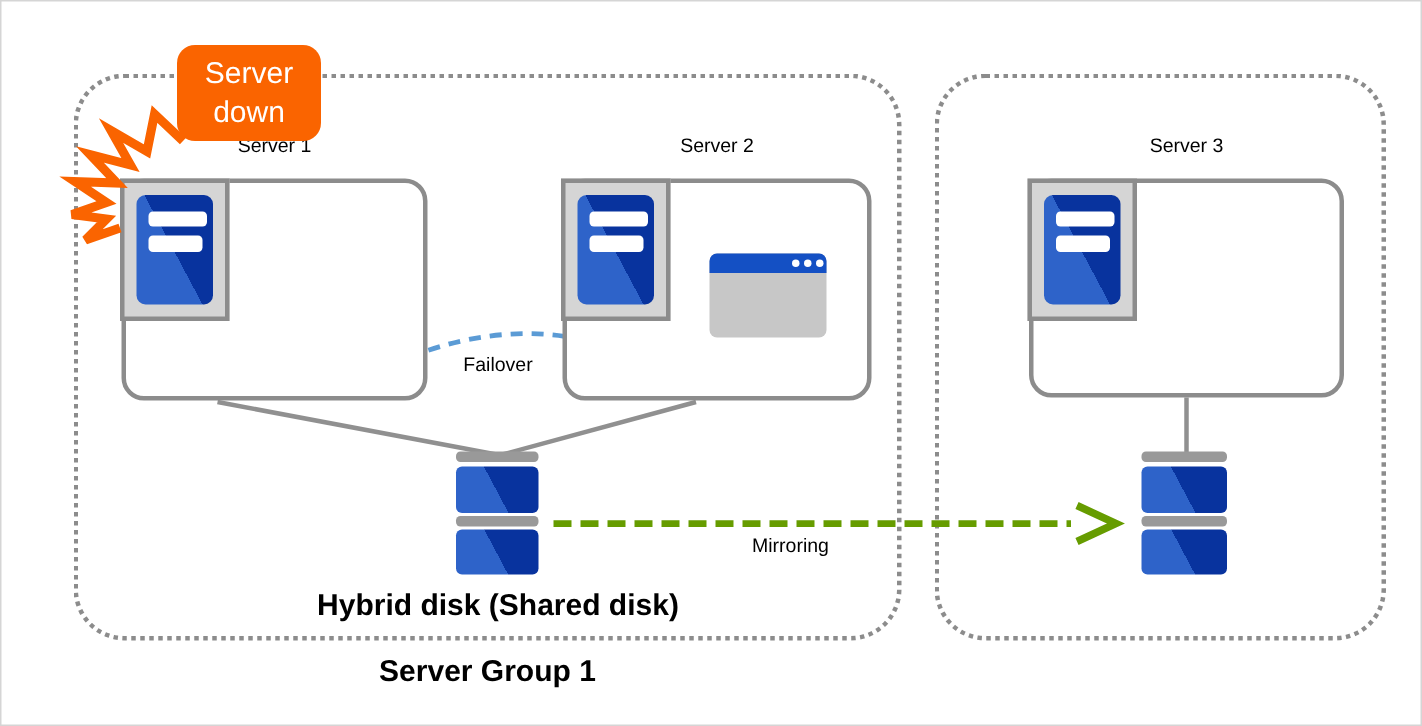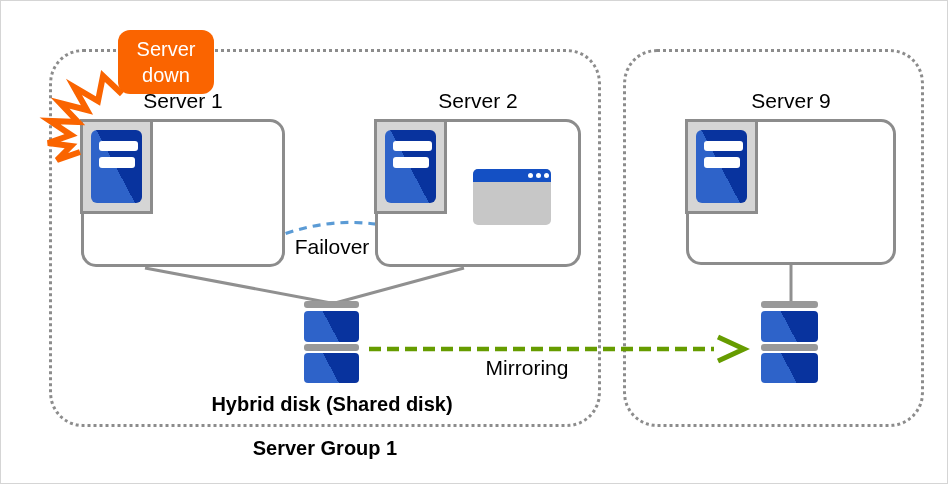--- a/index.html
+++ b/index.html
@@ -1,19 +1,19 @@
 <!DOCTYPE html>
 <html><head>
 <meta charset="utf-8">
 <style>
   html,body{margin:0;padding:0;background:#fff;font-family:"Liberation Sans",sans-serif;}
   #canvas{position:relative;width:946px;height:482px;border:1px solid #D5D5D5;background:#fff;overflow:hidden;}
   .abs{position:absolute;}
   .label{position:absolute;color:#000;text-align:center;white-space:nowrap;}
-  .lbl19{font-size:21px;}
+  .lbl19{font-size:13px;}
   .lbl20{font-size:20px;font-weight:bold;}
 
   
   .group{position:absolute;border:3px dotted #8C8C8C;border-radius:34px;box-sizing:border-box;background:transparent;}
   #group1{left:48px;top:48px;width:552px;height:378px;}
   #group2{left:622px;top:48px;width:301px;height:378px;}
 
   
   #badge{left:117px;top:29px;width:96px;height:64px;background:#FA6400;border-radius:12px;
          display:flex;align-items:center;justify-content:center;text-align:center;
@@ -79,21 +79,21 @@
   <svg class="abs overlay-top" style="left:0;top:0;width:946px;height:482px;pointer-events:none;" viewBox="0 0 946 482">
     <polyline points="121,93 102,75 97,100 73,86 86,109 59,102 77,121 49,120 70,134 47,142 70,145 56,159 79,151" fill="none" stroke="#FA6400" stroke-width="6" stroke-linejoin="miter"></polyline>
   </svg>
 
   <div id="badge" class="abs">
     <div class="wrap">Server down</div>
   </div>
 
   <div class="label lbl19" style="left:80px;top:88px;width:204px;">Server 1</div>
   <div class="label lbl19" style="left:374px;top:88px;width:206px;">Server 2</div>
-  <div class="label lbl19" style="left:685px;top:88px;width:210px;">Server 9</div>
+  <div class="label lbl19" style="left:685px;top:88px;width:210px;">Server 3</div>
 
   <div id="server1-box" class="server-box"></div>
   <div id="server2-box" class="server-box"></div>
   <div id="server3-box" class="server-box"></div>
 
   <div id="server1-icon" class="server-icon">
     <div class="tower">
       <div class="bar1"></div>
       <div class="bar2"></div>
     </div>

